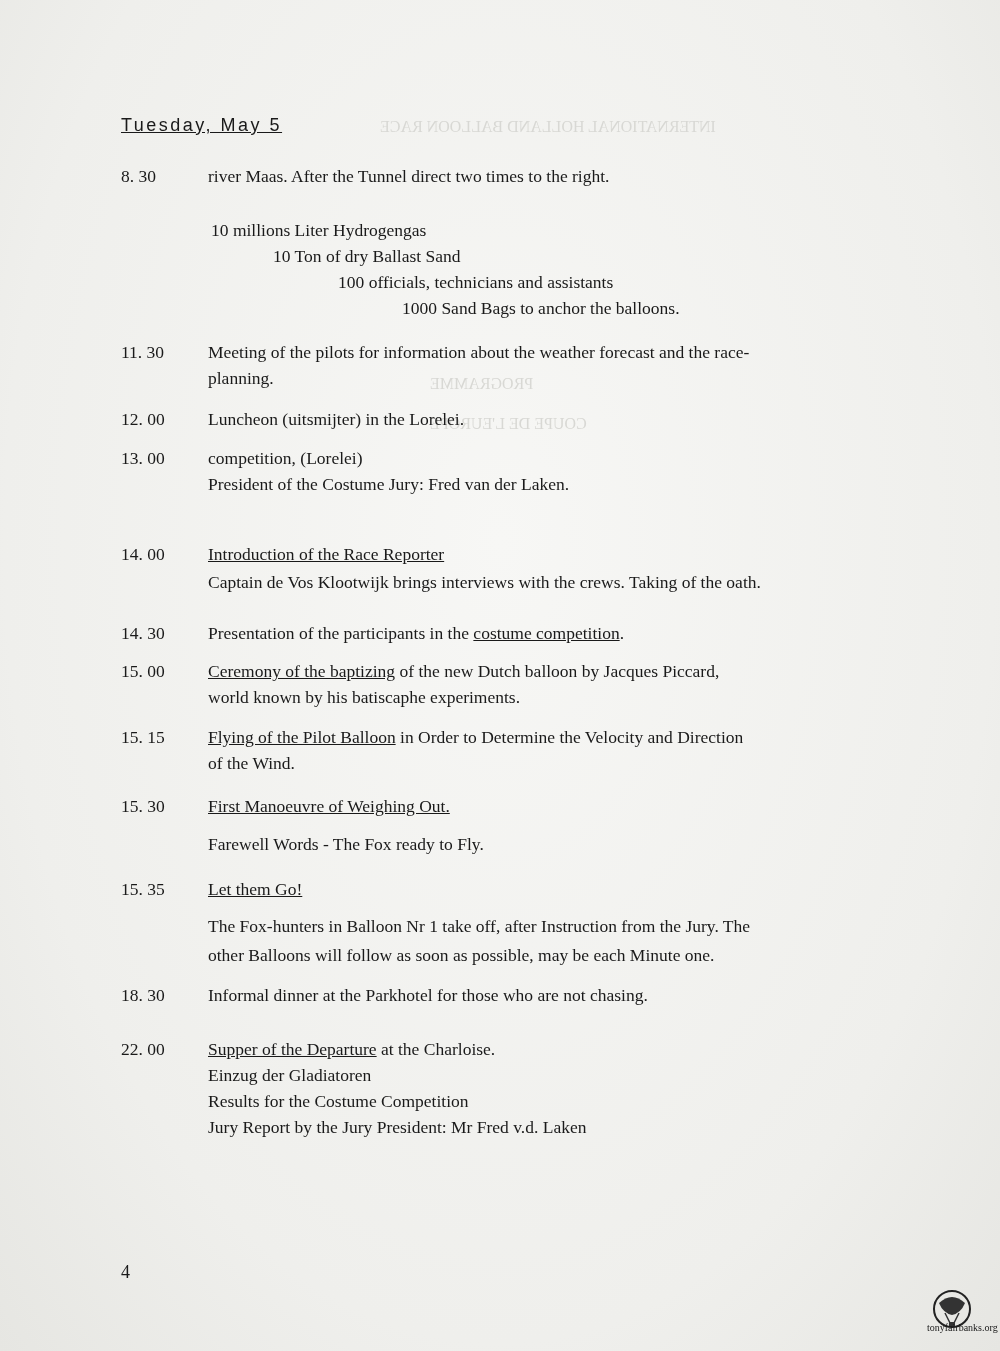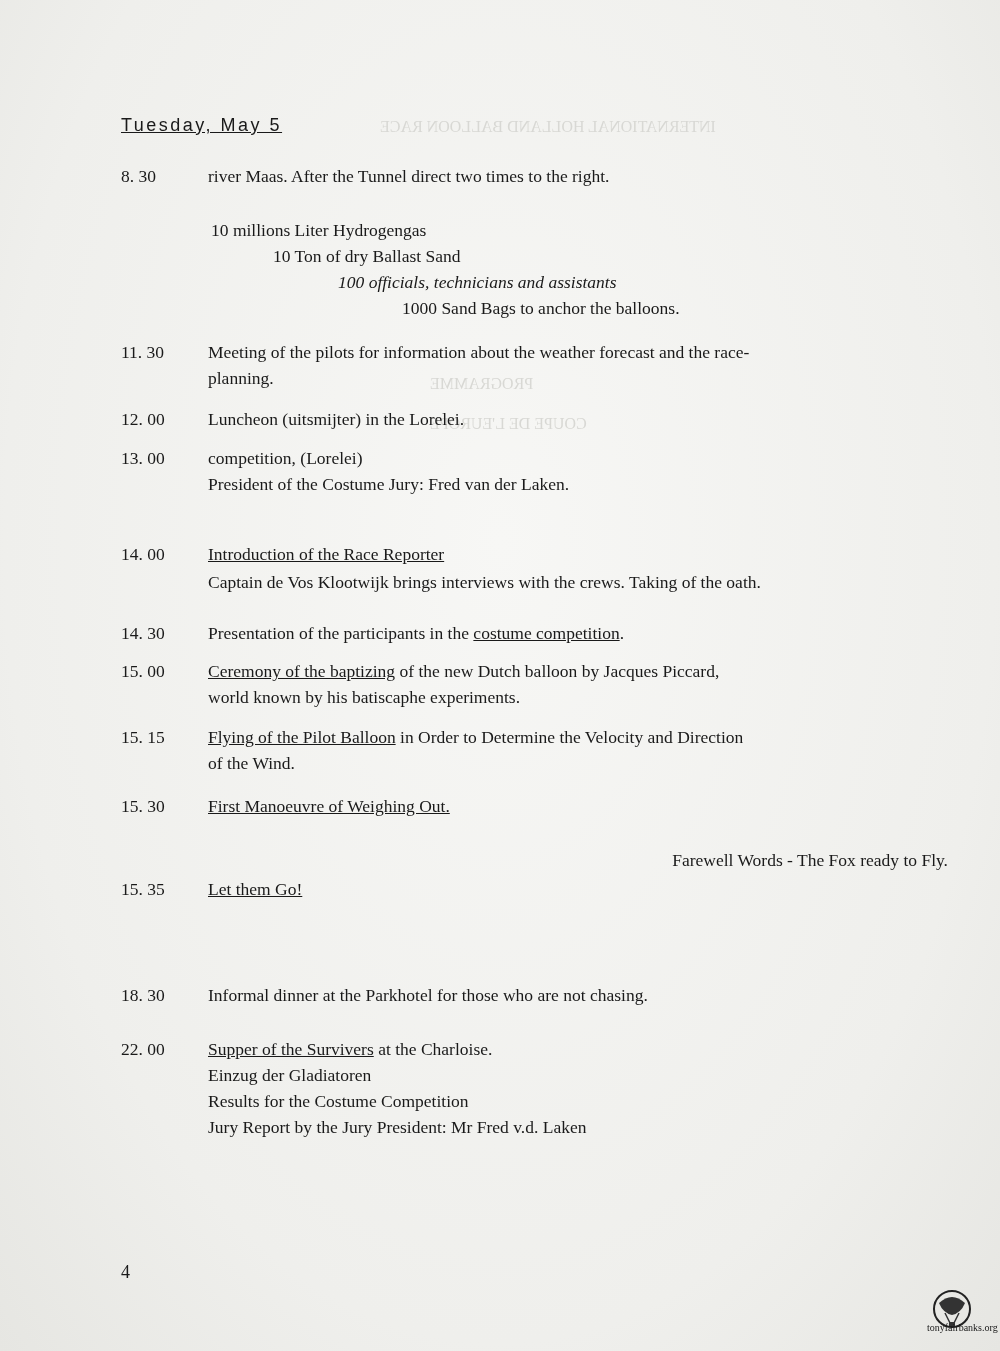--- a/index.html
+++ b/index.html
@@ -44,21 +44,21 @@
 
   <div class="entry" style="top:152px;left:0;width:1000px;height:60px;margin-top:11px;">
     <span class="time">8. 30</span>
     <div class="text">
       <div>river Maas. After the Tunnel direct two times to the right.</div>
     </div>
   </div>
 
   <div class="indent-line" style="left:211px;top:220px;">10 millions Liter Hydrogengas</div>
   <div class="indent-line" style="left:273px;top:246px;">10 Ton of dry Ballast Sand</div>
-  <div class="indent-line" style="left:338px;top:272px;font-style:italic;">100 officials,  technicians and assistants</div>
+  <div class="indent-line" style="left:338px;top:272px;">100 officials,  technicians and assistants</div>
   <div class="indent-line" style="left:402px;top:298px;">1000 Sand Bags to anchor the balloons.</div>
 
   <div class="entry" style="top:339px;left:0;width:1000px;">
     <span class="time">11. 30</span>
     <div class="text">
       <div>Meeting of the pilots for information about the weather forecast and the race-</div>
       <div>planning.</div>
     </div>
   </div>
 
@@ -105,42 +105,44 @@
     <div class="text">
       <div><span class="u">Flying of the Pilot Balloon</span><span> in Order to Determine the Velocity and Direction</span></div>
       <div>of the Wind.</div>
     </div>
   </div>
 
   <div class="entry" style="top:793px;left:0;width:1000px;">
     <span class="time">15. 30</span>
     <div class="text">
       <div class="u">First Manoeuvre of Weighing Out.</div>
-      <div style="margin-top:28px;text-align:right;">Farewell Words - The Fox ready to Fly.</div>
+      <div style="margin-top:12px;">Farewell Words - The Fox ready to Fly.</div>
     </div>
   </div>
 
   <div class="entry" style="top:876px;left:0;width:1000px;">
     <span class="time">15. 35</span>
     <div class="text">
       <div class="u">Let them Go!</div>
+      <div style="margin-top:10px;line-height:29px;">The Fox-hunters in Balloon Nr 1 take off,  after Instruction from the Jury.  The</div>
+      <div style="line-height:29px;">other Balloons will follow as soon as possible,  may be each Minute one.</div>
     </div>
   </div>
 
   <div class="entry" style="top:982px;left:0;width:1000px;">
     <span class="time">18. 30</span>
     <div class="text">
       <div>Informal dinner at the Parkhotel for those who are not chasing.</div>
     </div>
   </div>
 
   <div class="entry" style="top:1036px;left:0;width:1000px;">
     <span class="time">22. 00</span>
     <div class="text">
-      <div><span class="u">Supper of the Survivers</span><span> at the Charloise.</span></div>
+      <div><span class="u">Supper of the Departure</span><span> at the Charloise.</span></div>
       <div style="">Einzug der Gladiatoren</div>
       <div>Results for the Costume Competition</div>
       <div>Jury Report by the Jury President: Mr Fred v.d.  Laken</div>
     </div>
   </div>
 
   <div class="page-number">4</div>
 
   <svg class="logo" viewBox="0 0 50 50">
     <circle cx="25" cy="22" r="18" fill="none" stroke="#222" stroke-width="2"></circle>

